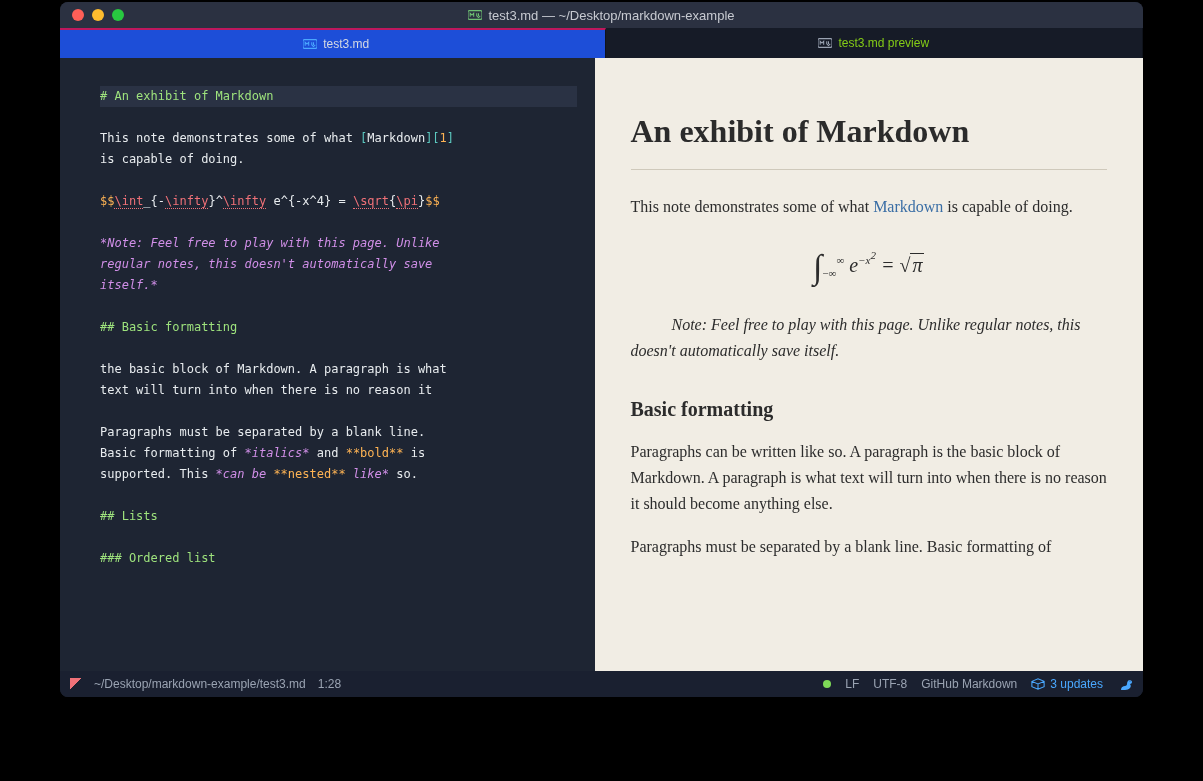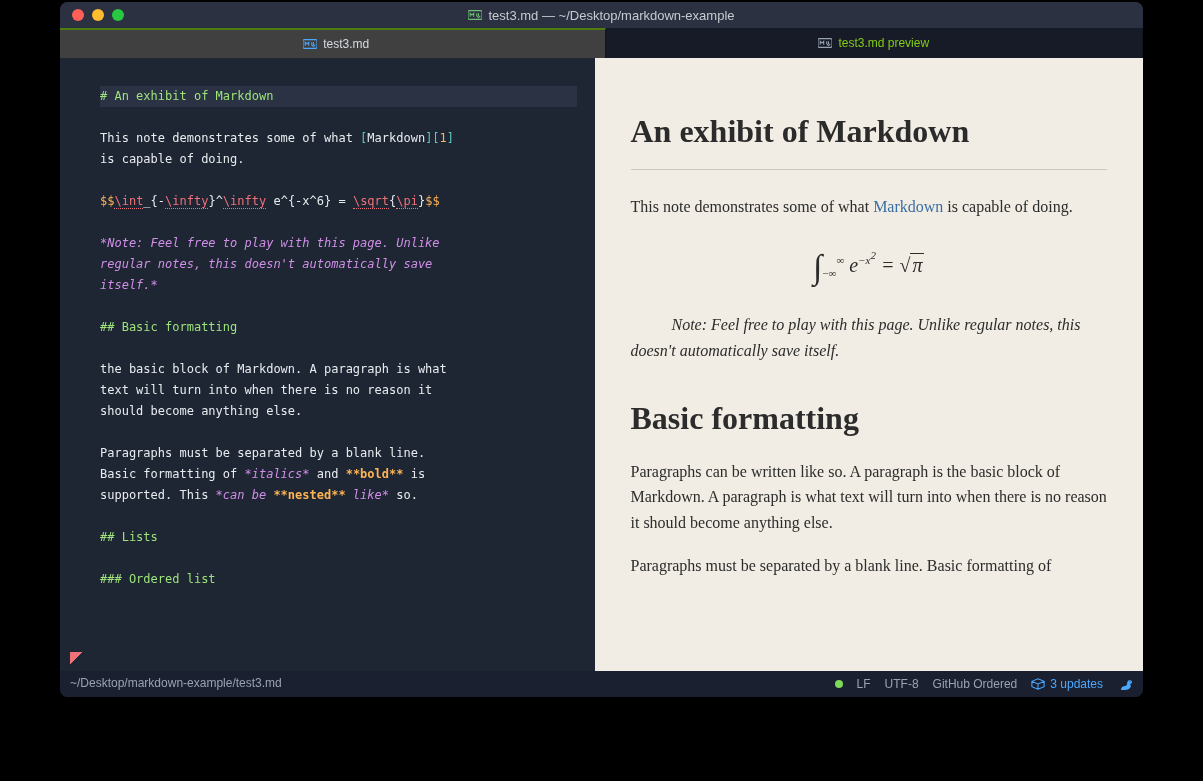--- a/index.html
+++ b/index.html
@@ -20,59 +20,59 @@
   .tl.yellow { background: #febc2e; }
   .tl.green { background: #28c840; }
   .title-center { position: absolute; left: 0; right: 0; text-align: center; font-size: 13px; color: #c7cad1; display: flex; align-items: center; justify-content: center; gap: 6px; }
   .title-center .mdicon { width: 14px; height: 14px; }
   .tabs { height: 30px; background: #161b27; display: flex; flex-shrink: 0; }
   .tab {
     flex: 1; display: flex; align-items: center; justify-content: center;
     font-size: 12px; color: #84cc16; gap: 6px; border-right: 1px solid #0f131c;
     cursor: pointer;
   }
-  .tab.active { background: #404040; color: #d5dae3; border-top: 2px solid #4d7c0f; padding-left: 8px; }
+  .tab.active { background: #1d4ed8; color: #d5dae3; border-top: 2px solid #be185d; padding-left: 8px; }
   .tab .mdicon { width: 14px; height: 14px; }
   .panes { flex: 1; display: flex; overflow: hidden; }
   .pane { flex: 1; overflow: auto; }
   .editor {
     background: #1e2533; color: #e8ecef;
     font-family: Menlo, Consolas, monospace; font-size: 12px; line-height: 21px;
     padding: 28px 18px 28px 40px;
   }
   .editor .line { white-space: pre-wrap; }
   .hl-green { color: #9ee37d; }
   .hl-orange { color: #ffb454; }
   .hl-red { color: #f07178; }
   .hl-magenta { color: #d18fe8; font-style: italic; }
   .hl-teal { color: #5cc9c0; }
-  .hl-bold { font-weight: bold; color: #ffb454; }
+  .hl-bold { font-weight: normal; color: #ffb454; }
   .hl-cursor { background: #2a3244; }
   .dotted-red { border-bottom: 1px dotted #f07178; }
   .preview {
     background: #f1ede4; color: #2c2c2c; padding: 48px 36px 28px 36px;
     font-family: Georgia, "Times New Roman", serif; font-size: 16px; line-height: 1.6;
   }
   .preview h1 { font-size: 32px; font-weight: 600; margin-bottom: 10px; color: #2b2b2b; }
   .preview hr { border: none; border-top: 1px solid #cfc9bb; margin: 12px 0 24px 0; }
   .preview p { margin: 0 0 18px 0; }
   .preview a { color: #3a6ea5; text-decoration: none; }
-  .preview h2 { font-size: 32px; font-weight: 700; margin: 30px 0 14px 0; }
+  .preview h2 { font-size: 20px; font-weight: 700; margin: 30px 0 14px 0; }
   .preview em { font-style: italic; margin-left: 41px; }
   .eq { text-align: center; margin: 20px 0 18px 0; font-family: Georgia, serif; font-size: 20px; font-style: italic; }
   .eq .int { font-size: 34px; font-style: normal; display: inline-block; vertical-align: middle; }
   .eq .lim-top { font-size: 11px; vertical-align: super; font-style: normal;}
   .eq .lim-bot { font-size: 11px; vertical-align: sub; font-style: normal;}
   .eq .sup { font-size: 11px; vertical-align: super; }
   .eq .sqrt { border-top: 1px solid #2c2c2c; padding: 0 2px; }
   .statusbar {
     height: 26px; background: #1a2030; display: flex; align-items: center;
     font-size: 12px; color: #9aa3b2; padding: 0 10px; gap: 14px; flex-shrink: 0;
   }
-  .statusbar .left { display: flex; align-items: flex-start; gap: 12px; flex-direction: column; }
+  .statusbar .left { display: flex; align-items: center; gap: 12px; }
   .statusbar .right { margin-left: auto; display: flex; align-items: center; gap: 14px; }
   .statusbar .item { display: flex; align-items: center; gap: 5px; cursor: pointer; }
   .git-dot { width: 8px; height: 8px; background: #7ed957; border-radius: 50%; }
   .file-icon { width: 12px; height: 12px; background: linear-gradient(135deg, #f07178 50%, transparent 50%); }
   .updates { color: #4aa8ff; }
   .squirrel { color: #4aa8ff; }
   .mdicon svg { width: 100%; height: 100%; }
 </style>
 </head>
 <body>
@@ -118,31 +118,30 @@
   </div>
 
   <div class="panes">
 
     <div class="pane editor">
       <div class="line hl-cursor"><span class="hl-green"># An exhibit of Markdown</span></div>
       <div class="line">&nbsp;</div>
       <div class="line"><span>This note demonstrates some of what </span><span class="hl-teal">[</span><span>Markdown</span><span class="hl-teal">]</span><span class="hl-teal">[</span><span class="hl-orange">1</span><span class="hl-teal">]</span></div>
       <div class="line"><span>is capable of doing.</span></div>
       <div class="line">&nbsp;</div>
-      <div class="line"><span class="hl-orange">$$</span><span class="hl-red dotted-red">\int</span><span>_{-</span><span class="hl-red dotted-red">\infty</span><span>}^</span><span class="hl-red dotted-red">\infty</span><span> e^{-x^6} = </span><span class="hl-red dotted-red">\sqrt</span><span>{</span><span class="hl-red dotted-red">\pi</span><span>}</span><span class="hl-orange">$$</span></div>
+      <div class="line"><span class="hl-orange">$$</span><span class="hl-red dotted-red">\int</span><span>_{-</span><span class="hl-red dotted-red">\infty</span><span>}^</span><span class="hl-red dotted-red">\infty</span><span> e^{-x^4} = </span><span class="hl-red dotted-red">\sqrt</span><span>{</span><span class="hl-red dotted-red">\pi</span><span>}</span><span class="hl-orange">$$</span></div>
       <div class="line">&nbsp;</div>
       <div class="line"><span class="hl-magenta">*Note: Feel free to play with this page. Unlike</span></div>
       <div class="line"><span class="hl-magenta">regular notes, this doesn't automatically save</span></div>
       <div class="line"><span class="hl-magenta">itself.*</span></div>
       <div class="line">&nbsp;</div>
       <div class="line"><span class="hl-green">## Basic formatting</span></div>
       <div class="line">&nbsp;</div>
       <div class="line"><span>the basic block of Markdown. A paragraph is what</span></div>
       <div class="line"><span>text will turn into when there is no reason it</span></div>
-      <div class="line"><span>should become anything else.</span></div>
       <div class="line">&nbsp;</div>
       <div class="line"><span>Paragraphs must be separated by a blank line.</span></div>
       <div class="line"><span>Basic formatting of </span><span class="hl-magenta">*italics*</span><span> and </span><span class="hl-bold">**bold**</span><span> is</span></div>
       <div class="line"><span>supported. This </span><span class="hl-magenta">*can be </span><span class="hl-bold">**nested**</span><span class="hl-magenta"> like*</span><span> so.</span></div>
       <div class="line">&nbsp;</div>
       <div class="line"><span class="hl-green">## Lists</span></div>
       <div class="line">&nbsp;</div>
       <div class="line"><span class="hl-green">### Ordered list</span></div>
     </div>
 
@@ -173,21 +172,21 @@
         </span>
       <span class="item">~/Desktop/markdown-example/test3.md</span>
       <span class="item">1:28</span>
     </div>
     <div class="right">
       <span class="item">
           <span class="git-dot"></span>
         </span>
       <span class="item">LF</span>
       <span class="item">UTF-8</span>
-      <span class="item">GitHub Ordered</span>
+      <span class="item">GitHub Markdown</span>
       <span class="item updates">
         <svg width="14" height="14" viewBox="0 0 16 16">
             <path d="M1 5l7-3 7 3v6l-7 3-7-3V5z M1 5l7 3 7-3 M8 8v6" fill="none" stroke="#4aa8ff" stroke-width="1.2"></path>
           </svg>
         <span>3 updates</span>
       </span>
       <span class="item squirrel">
         <svg width="16" height="16" viewBox="0 0 16 16">
             <path d="M4 14c0-3 2-4 4-4 1 0 2-1 2-2 0-2 1-4 3-4 1 0 2 1 2 2 0 1-1 2-2 2 1 1 1 3 0 4-1 1-3 2-5 2H4z M13 5.5a.5.5 0 100-1 .5.5 0 000 1z" fill="#4aa8ff"></path>
           </svg>

